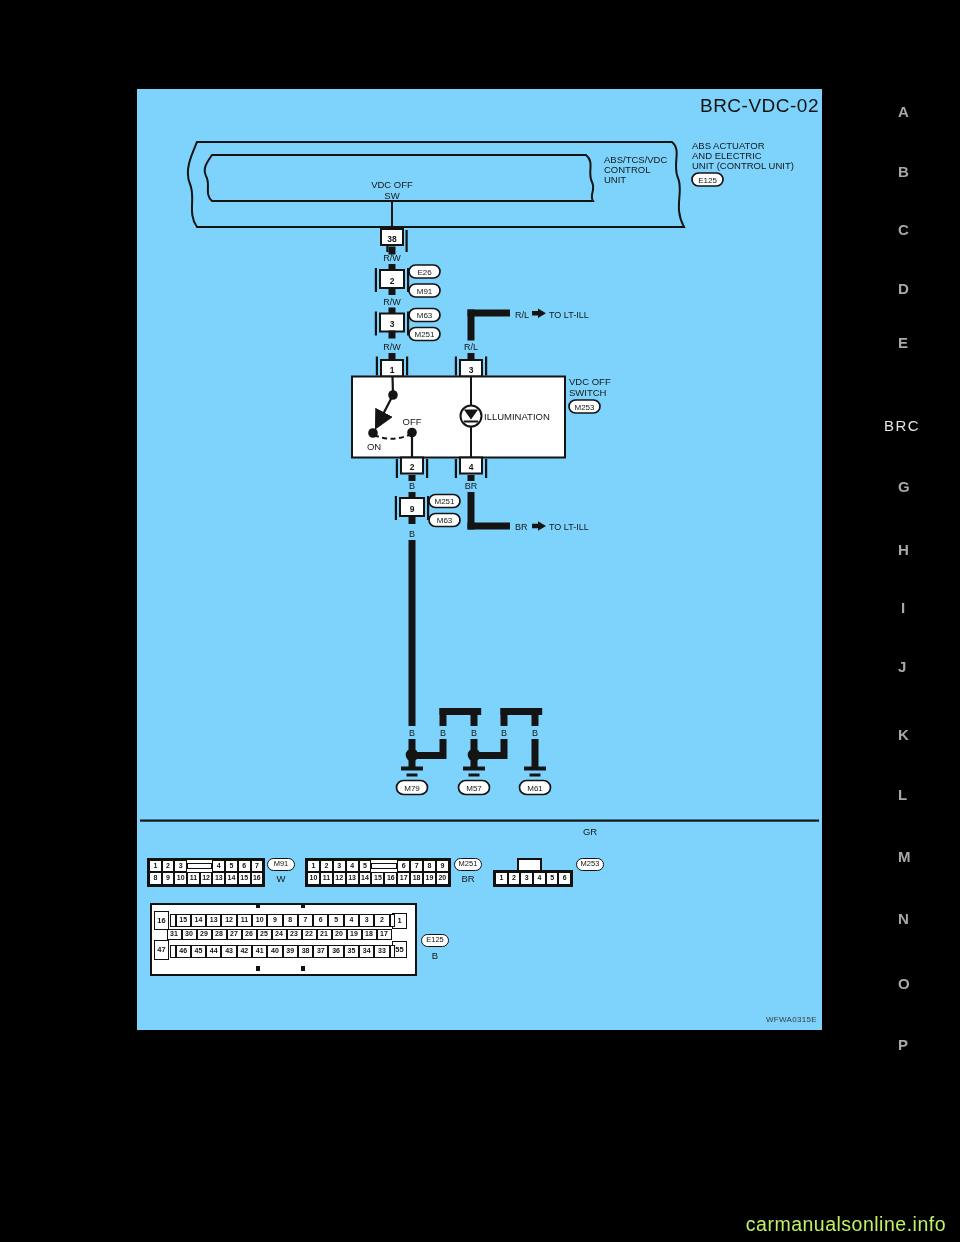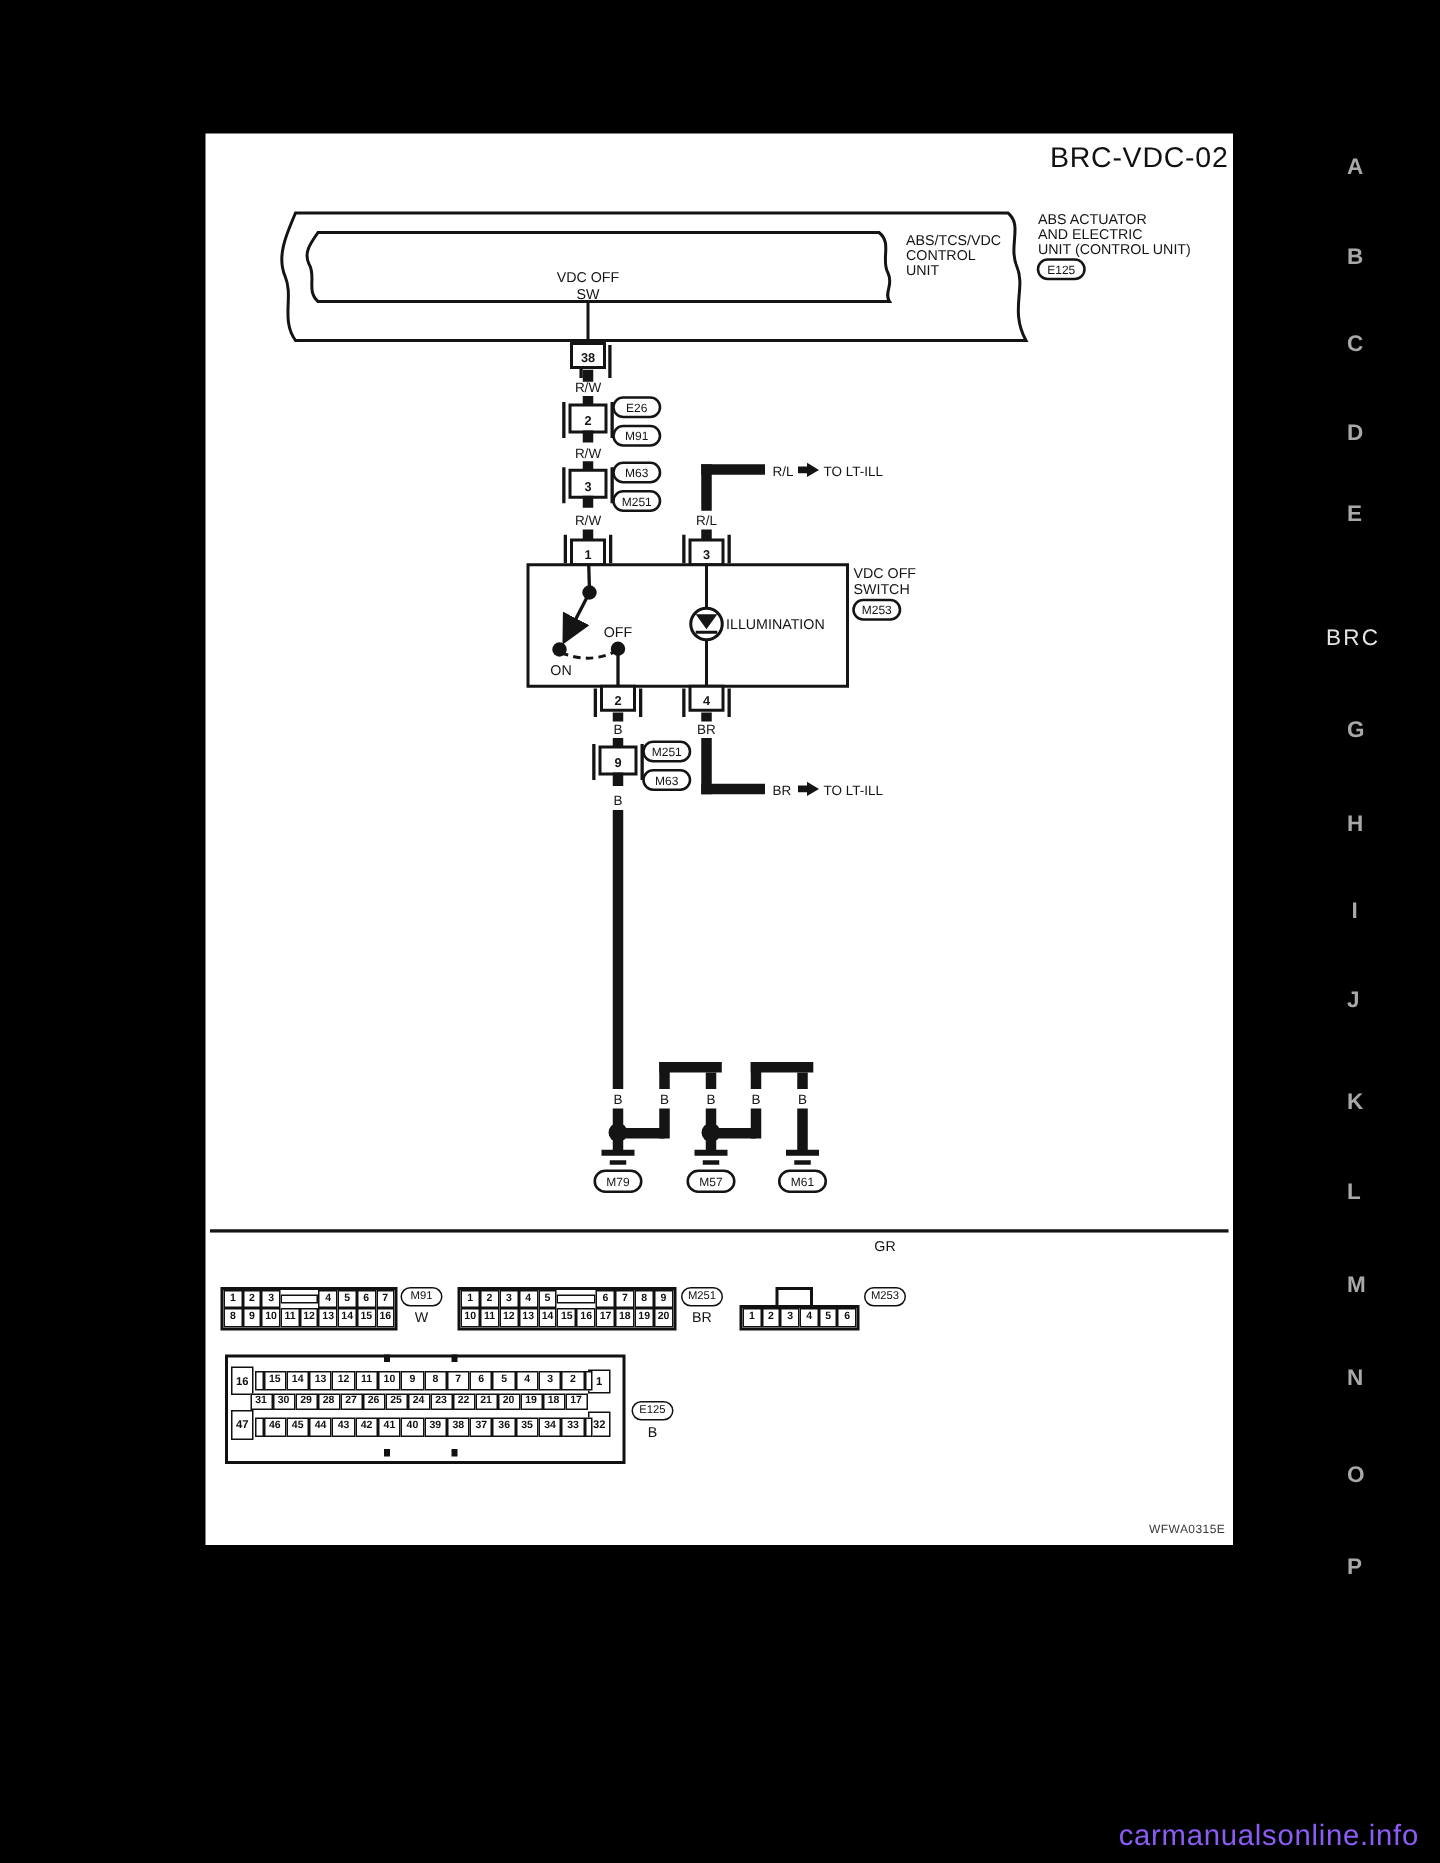--- a/index.html
+++ b/index.html
@@ -1,18 +1,18 @@
 <!DOCTYPE html>
 <html><head>
 <meta charset="utf-8">
 <style>
   html,body{margin:0;padding:0;background:#000;}
   .stage{position:relative;width:960px;height:1242px;background:#000;overflow:hidden;
          font-family:"Liberation Sans",sans-serif;}
-  .sheet{position:absolute;left:137px;top:89px;width:685px;height:941px;background:#ffffff;}
+  .sheet{position:absolute;left:137px;top:89px;width:685px;height:941px;background:#7dd3fc;}
   .title{position:absolute;top:6px;right:3px;font-size:19px;color:#111;letter-spacing:.5px;}
   .figcode{position:absolute;left:629px;top:926px;font-size:8px;color:#3a3a3a;letter-spacing:.3px;}
   svg.diagram{position:absolute;left:0;top:0;}
   
   .ln{stroke:#141414;stroke-width:2.2;fill:none;}
   .ln2{stroke:#141414;stroke-width:2;fill:none;}
   .thk{fill:#141414;}
   .box{fill:#fff;stroke:#141414;stroke-width:2;}
   .oval{fill:#fff;stroke:#141414;stroke-width:1.7;}
   .t{font-family:"Liberation Sans",sans-serif;fill:#161616;}
@@ -42,21 +42,21 @@
   .erow2 .cell{width:15px;height:11.5px;line-height:8.5px;}
   .endcap{width:5.5px;height:13px;}
   .tick{position:absolute;width:3.5px;height:5px;background:#111;}
   .oval-h{position:absolute;box-sizing:border-box;width:28px;height:13px;border:1.8px solid #111;
         border-radius:7px;background:#fff;font:7.5px/10px "Liberation Sans",sans-serif;
         text-align:center;color:#111;}
   .colorcode{position:absolute;width:28px;text-align:center;font-size:9.5px;color:#151515;}
   
   .idx{position:absolute;left:898px;font-size:15px;font-weight:bold;color:#a8a8a8;line-height:1;}
   .brc{position:absolute;left:884px;top:418px;font-size:15px;color:#e6e6e6;letter-spacing:1.5px;line-height:1;}
-  .watermark{position:absolute;right:14px;top:1213px;font-size:19.5px;color:#8b5cf6;letter-spacing:.5px;}
+  .watermark{position:absolute;right:14px;top:1213px;font-size:19.5px;color:#bef264;letter-spacing:.5px;}
 </style>
 </head>
 <body>
 
 <div class="stage">
 
   <div class="sheet">
     <div class="title">BRC-VDC-02</div>
 
     <svg class="diagram" width="685" height="941" viewBox="0 0 685 941">
@@ -333,21 +333,21 @@
     <div class="colorcode" style="left:439px;top:737px;">GR</div>
 
     <div class="connbox e125c" style="left:13px;top:814px;position:absolute;">
       <div class="tick" style="left:104px;top:-2px;"></div>
       <div class="tick" style="left:149px;top:-2px;"></div>
       <div class="tick" style="left:104px;top:61px;"></div>
       <div class="tick" style="left:149px;top:61px;"></div>
       <div class="ccell" style="left:2px;top:6px;width:15px;height:19px;line-height:17px;">16</div>
       <div class="ccell" style="left:2px;top:35px;width:15px;height:20px;line-height:18px;">47</div>
       <div class="ccell" style="left:240px;top:8px;width:15px;height:16px;line-height:14px;">1</div>
-      <div class="ccell" style="left:240px;top:36px;width:15px;height:17px;line-height:15px;">32</div>
+      <div class="ccell" style="left:240px;top:36px;width:15px;height:17px;line-height:15px;">55</div>
       <div class="crow erow1 abs" style="left:18px;top:9px;">
         <div class="endcap"></div>
         <div class="crow">
             <div class="cell">15</div>
             <div class="cell">14</div>
             <div class="cell">13</div>
             <div class="cell">12</div>
             <div class="cell">11</div>
             <div class="cell">10</div>
             <div class="cell">9</div>

